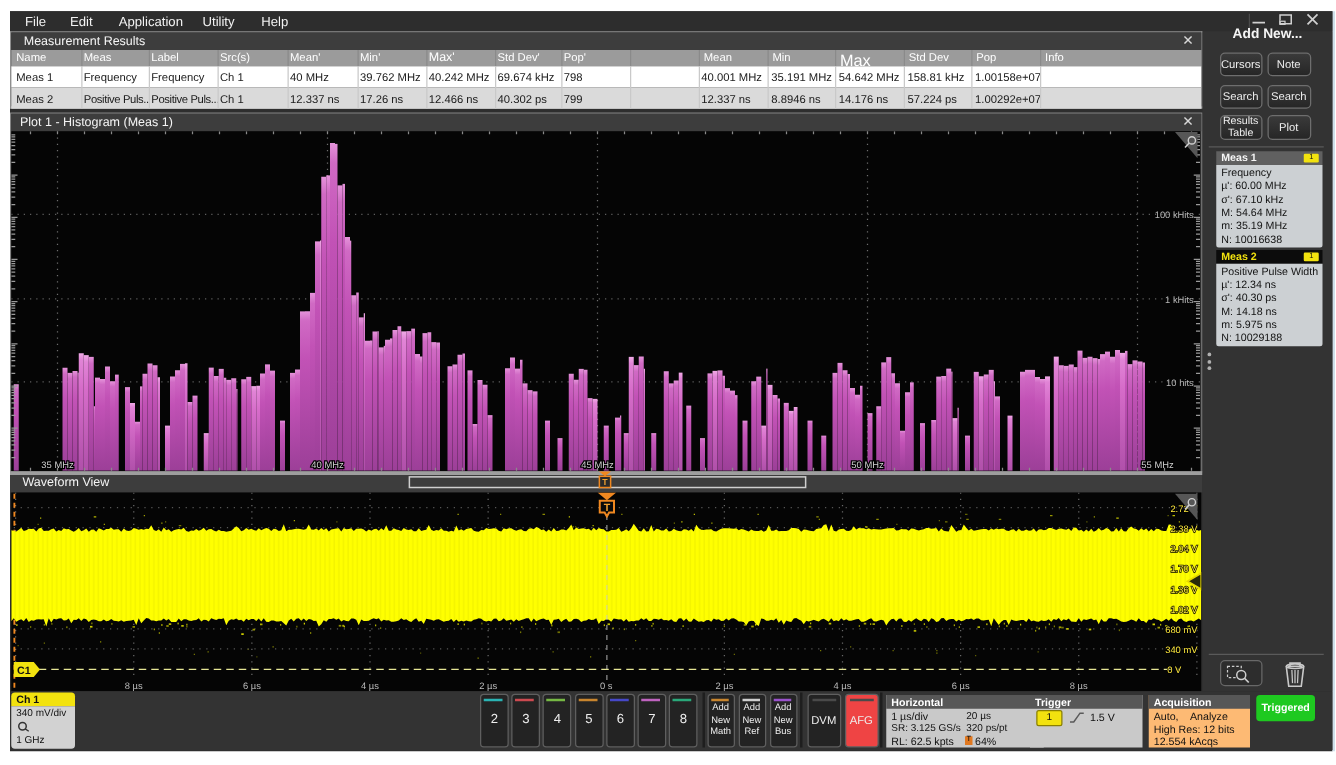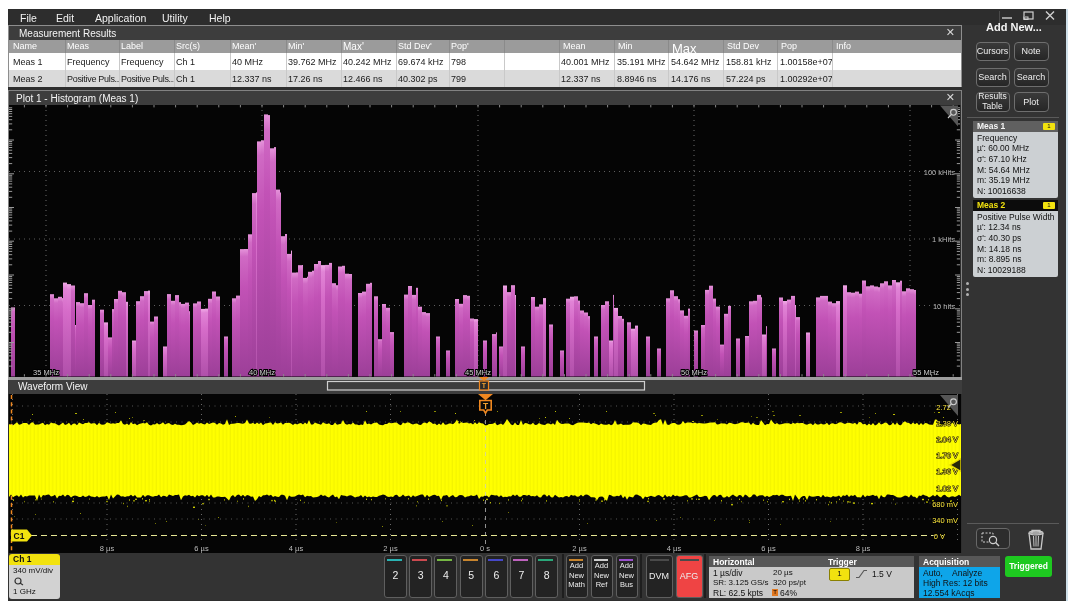--- a/index.html
+++ b/index.html
@@ -883,21 +883,21 @@
  <div style="position:absolute;left:0;top:0;width:100%;height:11px;background:#575757">
       <span style="position:absolute;left:4px;top:0.5px;font-size:8.5px;font-weight:bold;color:#fff">Trigger</span>
     </div>
 
 <div style="position:absolute;left:5px;top:12px;width:19px;height:11px;background:#f2e20f;border:1px solid #8a8000;border-radius:2px;text-align:center;font-size:8px;color:#111">1</div>
 <svg width="13" height="12" style="position:absolute;left:31px;top:12px">
       <path d="M1,9.5 h3 l5,-7 h3" stroke="#5a5a5a" stroke-width="1.2" fill="none"></path>
     </svg>
 <span style="position:absolute;left:48px;top:13px;font-size:8.5px;color:#111">1.5 V</span>
   </div>
-<div style="position:absolute;left:919px;top:556px;width:81px;height:42px;background:#0ea5e9">
+<div style="position:absolute;left:919px;top:556px;width:81px;height:42px;background:#fdba74">
  <div style="position:absolute;left:0;top:0;width:100%;height:11px;background:#575757">
       <span style="position:absolute;left:4px;top:0.5px;font-size:8.5px;font-weight:bold;color:#fff">Acquisition</span>
     </div>
 
 <span style="position:absolute;left:4px;top:12px;font-size:8.5px;color:#111">Auto,</span>
 <span style="position:absolute;left:33px;top:12px;font-size:8.5px;color:#111">Analyze</span>
 <span style="position:absolute;left:4px;top:22px;font-size:8.5px;color:#111">High Res: 12 bits</span>
 <span style="position:absolute;left:4px;top:32px;font-size:8.5px;color:#111">12.554 kAcqs</span>
   </div>
 <div style="position:absolute;left:1005px;top:556px;width:47px;height:21px;background:#1ec920;border-radius:3px;text-align:center;line-height:21px;font-size:8.5px;font-weight:bold;color:#fff">Triggered</div>
@@ -925,21 +925,21 @@
   </div>
 <div style="position:absolute;left:973px;top:200px;width:85px;height:10.5px;background:#0c0c0c">
  <span style="position:absolute;left:4px;top:0px;font-size:8.5px;font-weight:bold;color:#f2e20f">Meas 2</span>
  <span style="position:absolute;right:3px;top:1.5px;width:12px;height:7px;background:#f2e20f;border-radius:1px;font-size:6px;color:#111;text-align:center;line-height:7px">1</span>
 </div>
 <div style="position:absolute;left:973px;top:210.5px;width:85px;height:66.19999999999999px;background:#ccd0d3;border-radius:0 0 2px 2px">
     <span style="position:absolute;left:4px;top:1.0px;font-size:8.5px;color:#111;white-space:nowrap">Positive Pulse Width</span>
     <span style="position:absolute;left:4px;top:11.7px;font-size:8.5px;color:#111;white-space:nowrap">µ': 12.34 ns</span>
     <span style="position:absolute;left:4px;top:22.4px;font-size:8.5px;color:#111;white-space:nowrap">σ': 40.30 ps</span>
     <span style="position:absolute;left:4px;top:33.1px;font-size:8.5px;color:#111;white-space:nowrap">M: 14.18 ns</span>
-    <span style="position:absolute;left:4px;top:43.8px;font-size:8.5px;color:#111;white-space:nowrap">m: 8.895 ns</span>
+    <span style="position:absolute;left:4px;top:43.8px;font-size:8.5px;color:#111;white-space:nowrap">m: 5.975 ns</span>
     <span style="position:absolute;left:4px;top:54.5px;font-size:8.5px;color:#111;white-space:nowrap">N: 10029188</span>
   </div>
 <div style="position:absolute;left:966px;top:282px;width:3px;height:3px;border-radius:50%;background:#b0b0b0"></div>
 <div style="position:absolute;left:966px;top:287.5px;width:3px;height:3px;border-radius:50%;background:#b0b0b0"></div>
 <div style="position:absolute;left:966px;top:293px;width:3px;height:3px;border-radius:50%;background:#b0b0b0"></div>
 <div style="position:absolute;left:967px;top:523px;width:92px;height:1px;background:#5a5a5a"></div>
 <div style="position:absolute;left:975.5px;top:528px;width:34px;height:21px;background:#2d2d2d;border:1px solid #686868;border-radius:4px;box-sizing:border-box">
 <svg width="24" height="16" style="position:absolute;left:4px;top:2px">
 <rect x="1" y="2" width="11" height="9" fill="none" stroke="#cfcfcf" stroke-width="1" stroke-dasharray="2 1.5"></rect>
 <circle cx="12" cy="9" r="3.6" fill="#2d2d2d" stroke="#cfcfcf" stroke-width="1.2"></circle>

